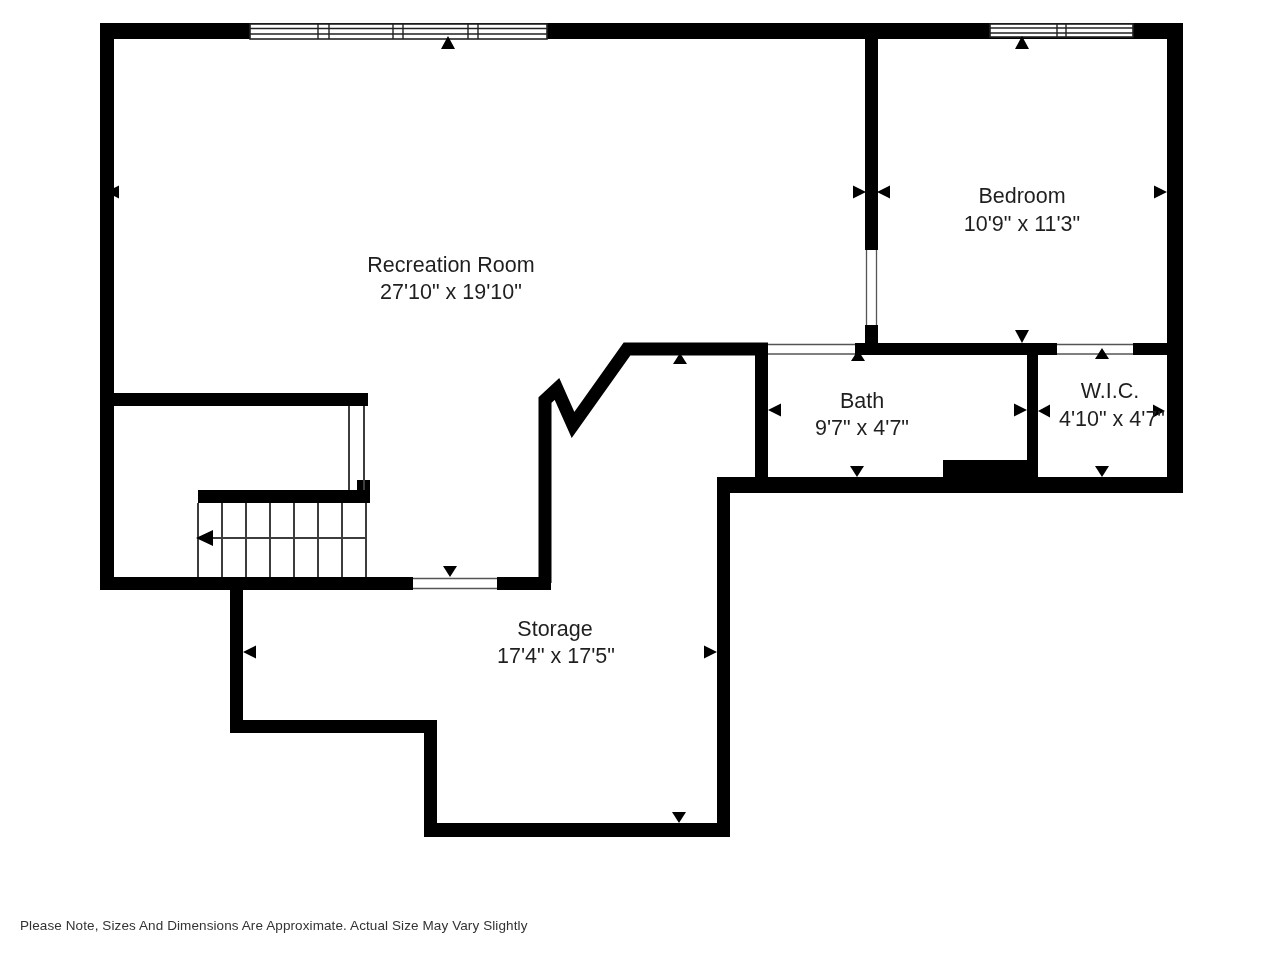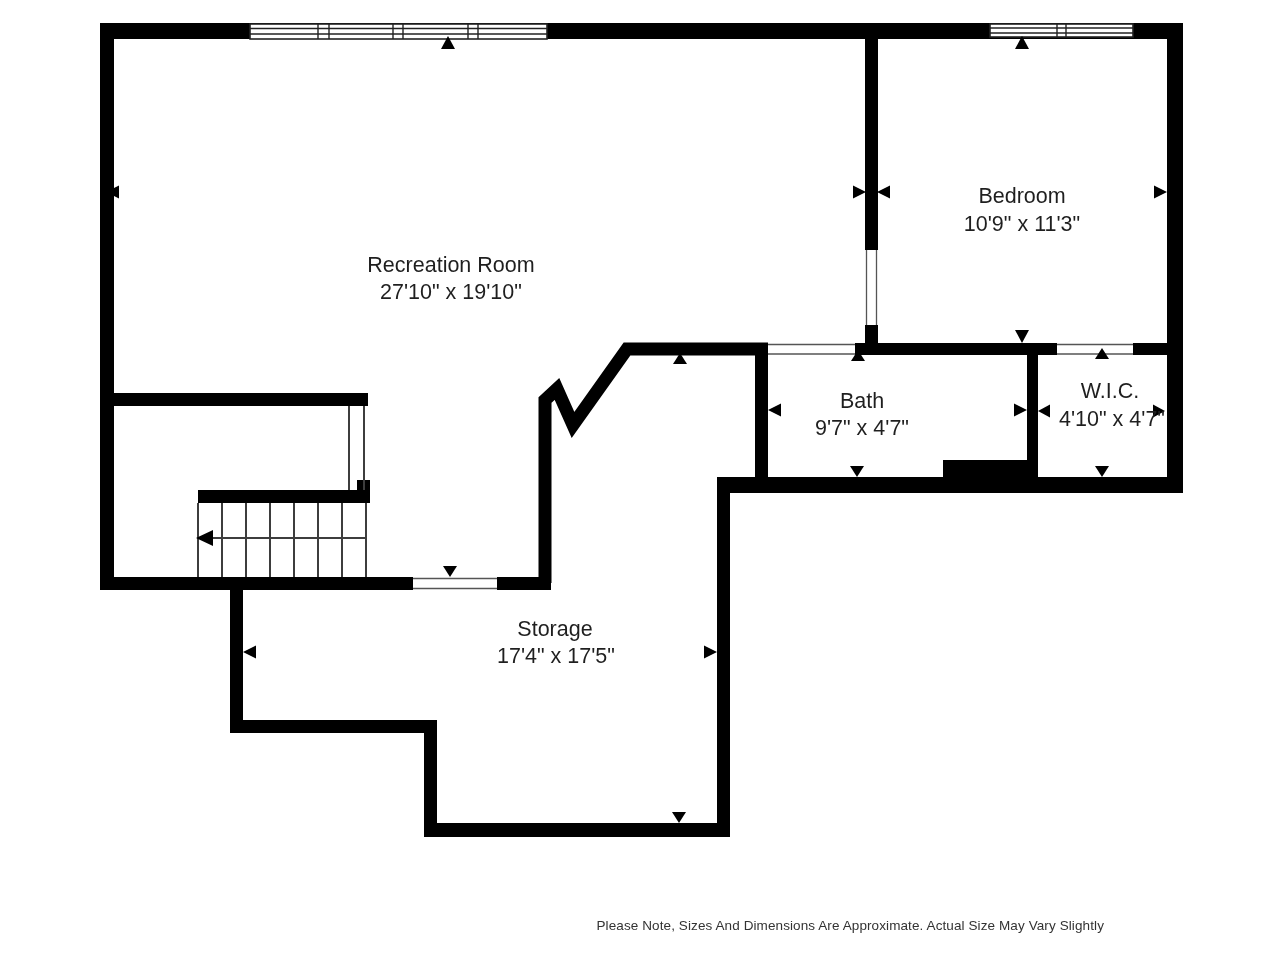--- a/index.html
+++ b/index.html
@@ -16,24 +16,25 @@
     fill: #1f1f1f;
     font-family: "Liberation Sans", "DejaVu Sans", sans-serif;
     font-size: 21.5px;
     text-anchor: middle;
   }
   .footer-note {
     position: absolute;
     left: 0;
     top: 918px;
     width: 1104px;
-    text-align: right;
+    text-align: left;
     font-size: 13.5px;
     color: #333333;
     letter-spacing: 0.1px;
+    padding-left: 20px;
   }
   .wall { fill: #000000; }
   .zig { fill: none; stroke: #000000; stroke-width: 13; stroke-linecap: butt; stroke-linejoin: miter; }
   .thin { stroke: #3d3d3d; stroke-width: 2; }
   .gapline { stroke: #555555; stroke-width: 1.3; }
   .winline { stroke: #222222; stroke-width: 1.4; }
   .winrect { fill: #ffffff; stroke: #222222; stroke-width: 1.6; }
   .marker { fill: #000000; }
 </style>
 </head>

